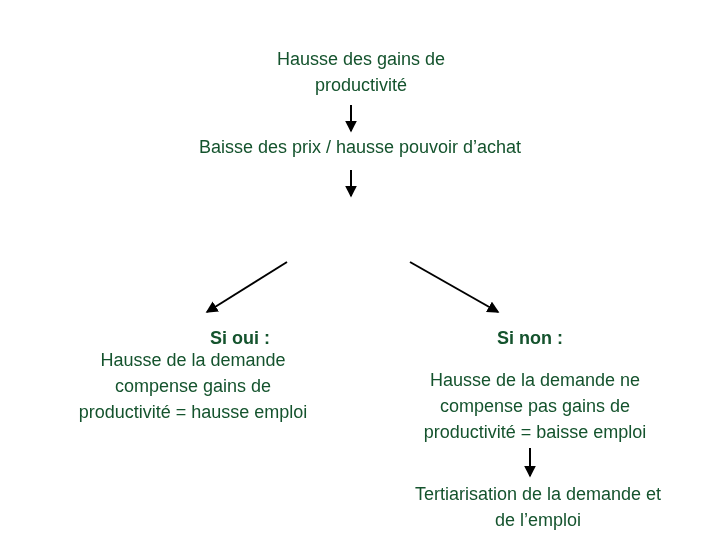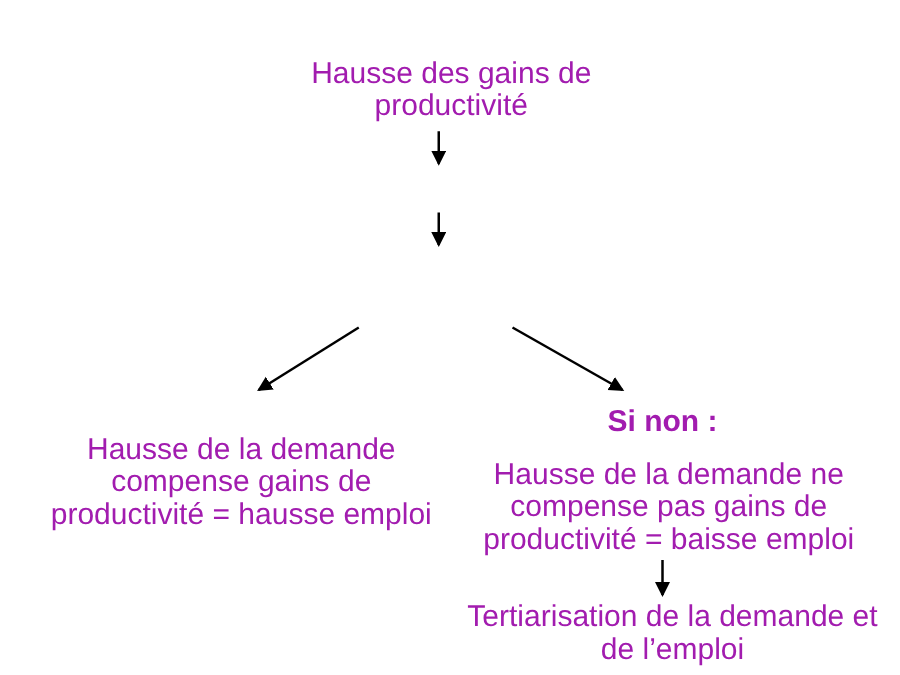--- a/index.html
+++ b/index.html
@@ -15,23 +15,23 @@
     overflow: hidden;
   }
   #stage {
     position: relative;
     width: 720px;
     height: 540px;
   }
   .node {
     position: absolute;
     text-align: center;
-    font-size: 24px;
+    font-size: 18px;
     line-height: 26px;
-    color: #a21caf;
+    color: #14532d;
     white-space: pre-line;
   }
   .node.bold {
     font-weight: bold;
   }
   svg.arrows {
     position: absolute;
     left: 0;
     top: 0;
     width: 720px;
@@ -53,22 +53,24 @@
     <line x1="351" y1="105" x2="351" y2="131" stroke="#000000" stroke-width="2" marker-end="url(#arrowhead)"></line>
     <line x1="351" y1="170" x2="351" y2="196" stroke="#000000" stroke-width="2" marker-end="url(#arrowhead)"></line>
     <line x1="287" y1="262" x2="207" y2="312" stroke="#000000" stroke-width="2" marker-end="url(#arrowhead)"></line>
     <line x1="410" y1="262" x2="498" y2="312" stroke="#000000" stroke-width="2" marker-end="url(#arrowhead)"></line>
     <line x1="530" y1="448" x2="530" y2="476" stroke="#000000" stroke-width="2" marker-end="url(#arrowhead)"></line>
   </svg>
 
   <div class="node" style="left:196px; top:46px; width:330px;">Hausse des gains de
 productivité</div>
 
+  <div class="node" style="left:108px; top:134px; width:504px;">Baisse des prix / hausse pouvoir d’achat</div>
 
 
+  <div class="node bold" style="left:120px; top:325px; width:240px;">Si oui :</div>
 
   <div class="node bold" style="left:410px; top:325px; width:240px;">Si non :</div>
 
   <div class="node" style="left:28px; top:347px; width:330px;">Hausse de la demande
 compense gains de
 productivité = hausse emploi</div>
 
   <div class="node" style="left:370px; top:367px; width:330px;">Hausse de la demande ne
 compense pas gains de
 productivité = baisse emploi</div>

